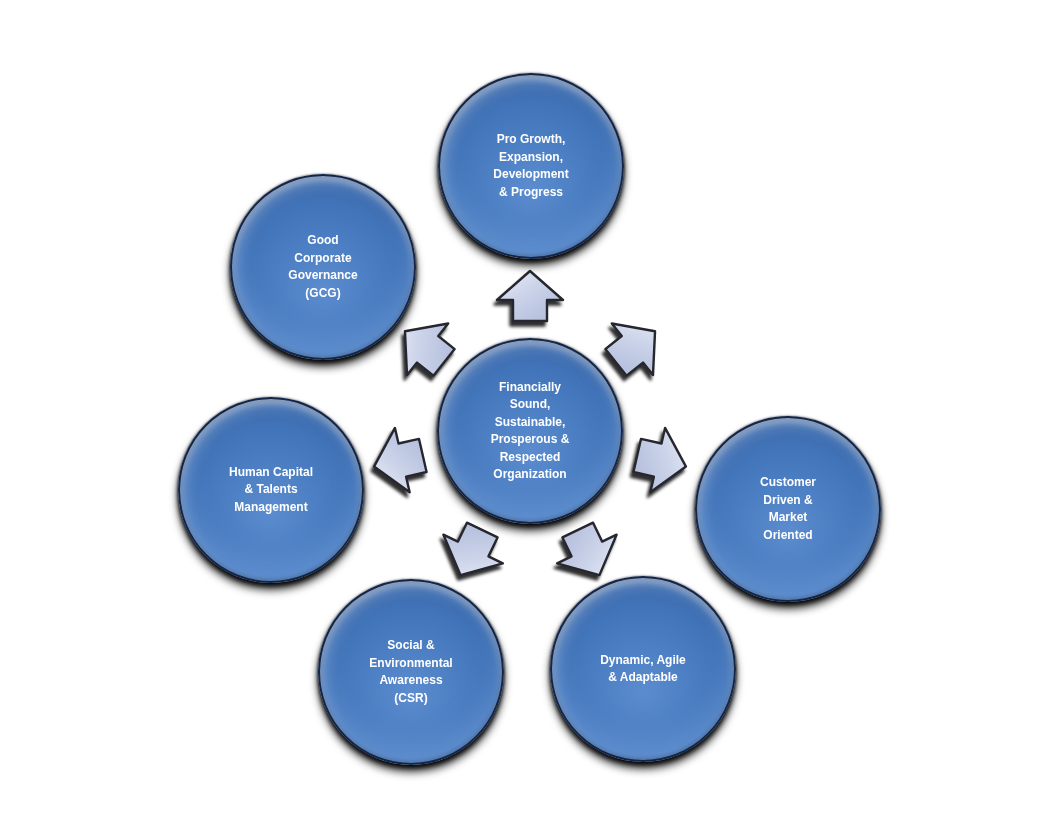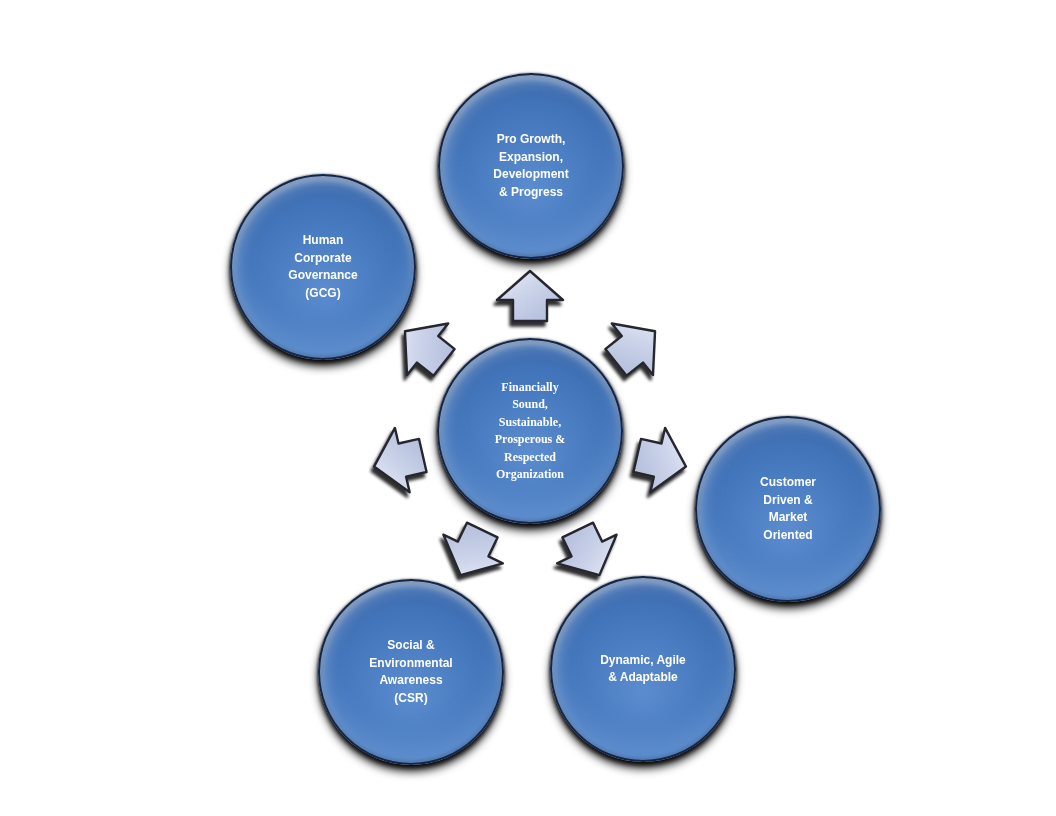--- a/index.html
+++ b/index.html
@@ -49,21 +49,21 @@
   .node .label {
     width: 160px;
     text-align: center;
     color: #ffffff;
     font-weight: bold;
     font-size: 12px;
     line-height: 17.5px;
     white-space: pre-line;
   }
   
-  .n-center      { left: 437px; top: 338px; font-family: Liberation Serif, serif; }
+  .n-center      { left: 437px; top: 338px; }
   .n-pro-growth  { left: 438px; top:  73px; }
   .n-partnership { left: 642px; top: 173px; }
   .n-customer    { left: 695px; top: 416px; }
   .n-dynamic     { left: 550px; top: 576px; }
   .n-social      { left: 318px; top: 579px; }
   .n-human       { left: 178px; top: 397px; }
   .n-gcg         { left: 230px; top: 174px; }
 </style>
 </head>
 <body>
@@ -135,21 +135,26 @@
 &amp; Adaptable</div>
   </div>
 
   <div class="node n-social">
     <div class="label">Social &amp;
 Environmental
 Awareness
 (CSR)</div>
   </div>
 
+  <div class="node n-human">
+    <div class="label">Human Capital
+&amp; Talents
+Management</div>
+  </div>
 
   <div class="node n-gcg">
-    <div class="label">Human
+    <div class="label">Good
 Corporate
 Governance
 (GCG)</div>
   </div>
 
 </div>
 
 </body></html>

